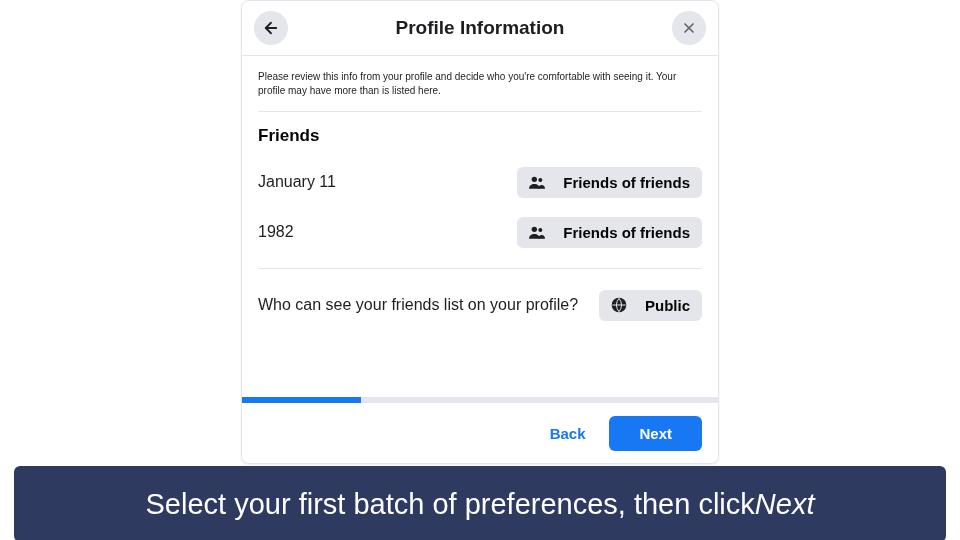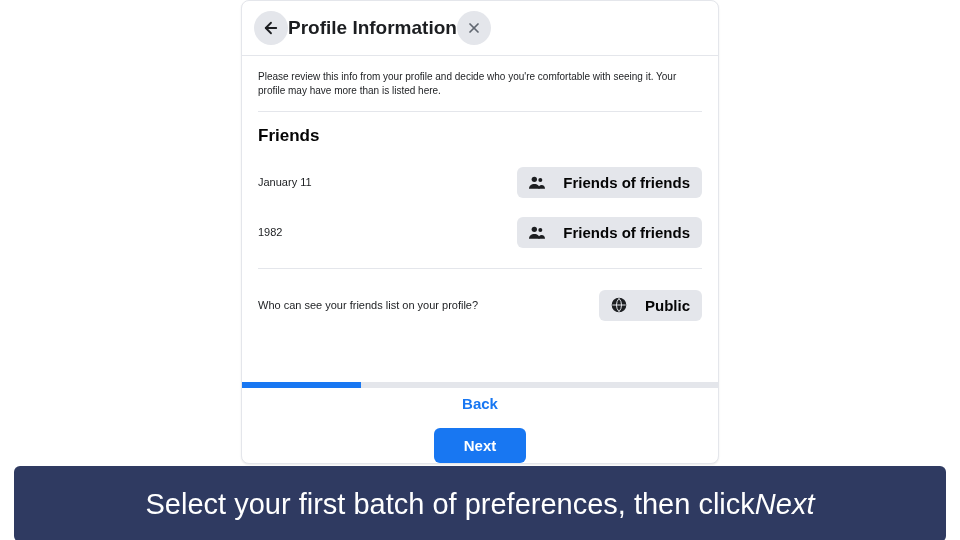--- a/index.html
+++ b/index.html
@@ -22,20 +22,21 @@
     border-radius: 8px;
     box-shadow: 0 1px 2px rgba(0,0,0,0.08);
     display: flex;
     flex-direction: column;
   }
   .dialog-header {
     height: 55px;
     border-bottom: 1px solid #e4e6eb;
     display: flex;
     align-items: center;
+    justify-content: space-between;
     padding: 0 12px;
   }
   .circle-btn {
     width: 34px;
     height: 34px;
     border-radius: 50%;
     background: #e4e6eb;
     display: flex;
     align-items: center;
     justify-content: center;
@@ -70,21 +71,21 @@
     margin-bottom: 14px;
   }
   .row {
     display: flex;
     align-items: center;
     justify-content: space-between;
     min-height: 44px;
     margin-bottom: 6px;
   }
   .row-label {
-    font-size: 11px;
+    font-size: 16px;
     color: #1c1e21;
     flex: 1;
     padding-right: 1px;
   }
   .audience-btn {
     background: #e4e6eb;
     border-radius: 6px;
     padding: 7px 12px;
     display: flex;
     align-items: center;
@@ -100,27 +101,26 @@
     height: 6px;
     background: #e4e6eb;
     position: relative;
   }
   .progress-fill {
     position: absolute;
     left: 0; top: 0; bottom: 0;
     background: #1877f2;
   }
   .dialog-footer {
-    height: 75px;
+    height: 60px;
     display: flex;
     align-items: center;
     justify-content: flex-end;
     gap: 8px;
     padding: 0 16px;
-    flex-direction: column;
   }
   .btn-link {
     color: #1877f2;
     font-size: 15px;
     font-weight: 600;
     padding: 8px 16px;
     cursor: pointer;
     border-radius: 6px;
   }
   .btn-primary {

